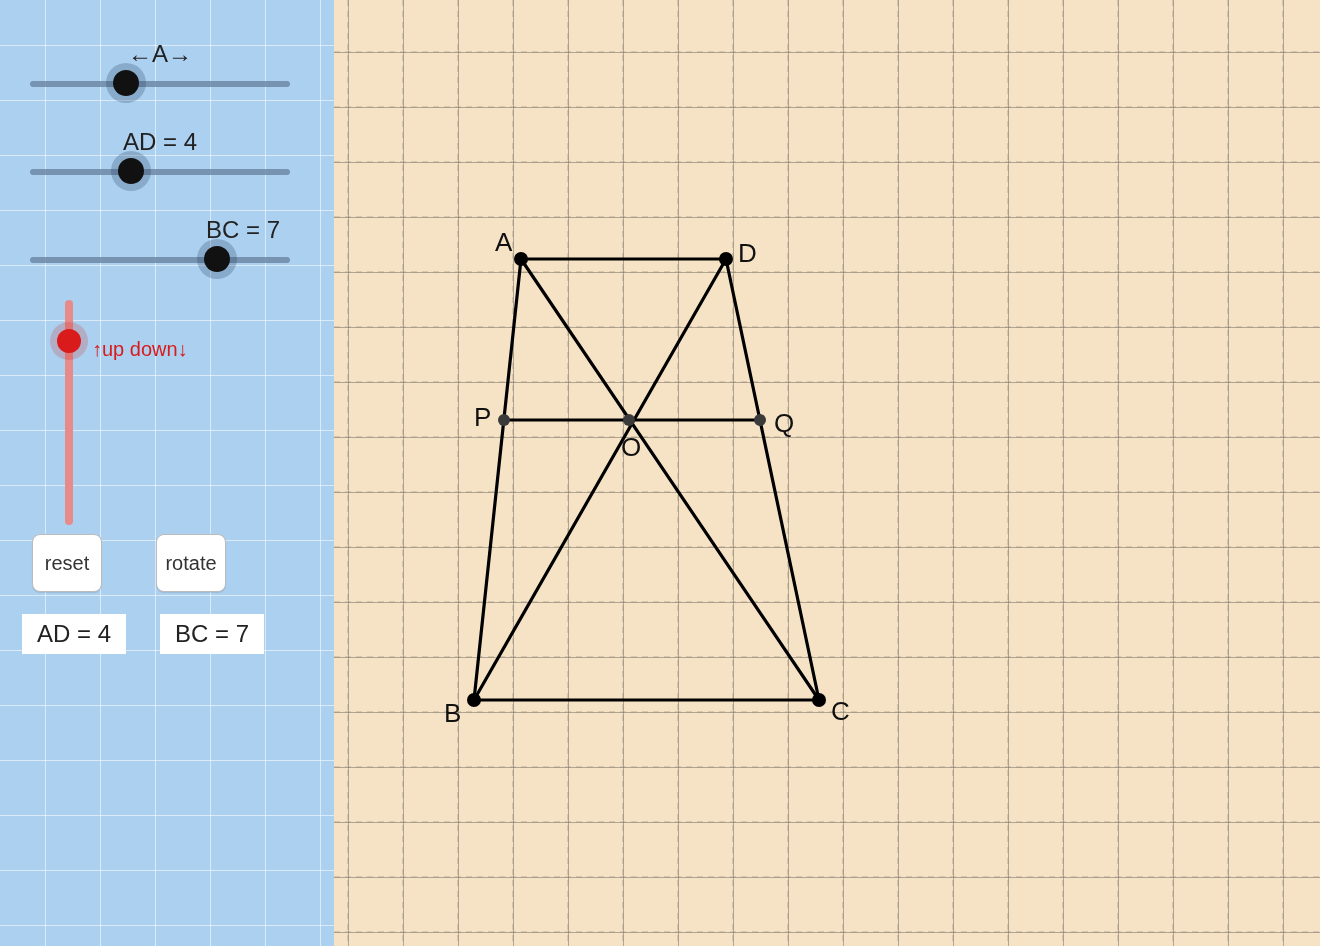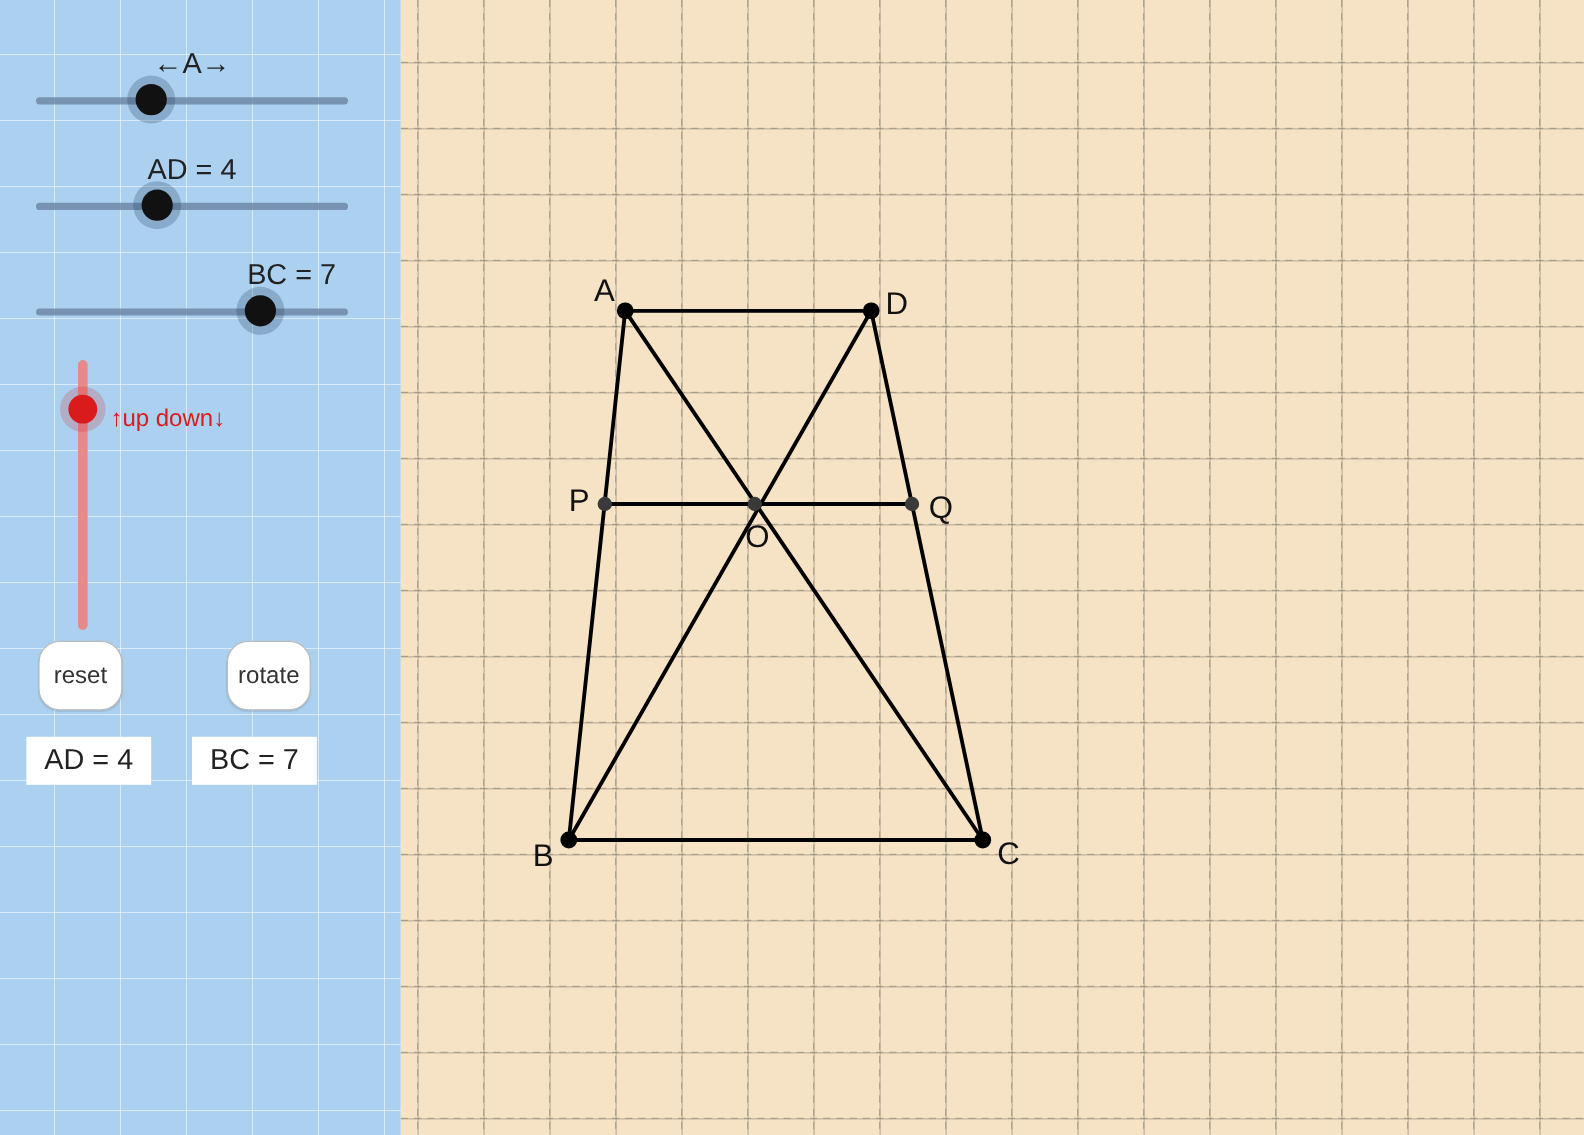--- a/index.html
+++ b/index.html
@@ -99,21 +99,21 @@
     top: 338px;
     font-size: 20px;
     color: #d91b1b;
     white-space: nowrap;
   }
   .btn {
     position: absolute;
     width: 68px;
     height: 56px;
     border: 1px solid #bbb;
-    border-radius: 18px;
+    border-radius: 8px;
     background: #fff;
     font-size: 20px;
     color: #333;
     display: flex;
     align-items: center;
     justify-content: center;
     box-shadow: 0 1px 1px rgba(0,0,0,0.1);
     cursor: pointer;
   }
   .val-box {
@@ -187,21 +187,21 @@
 
     <div class="vslider">
       <div class="vslider-track"></div>
       <div class="vslider-thumb" style="top:18%"></div>
     </div>
     <div class="vslider-label">↑up down↓</div>
 
     <div class="btn" style="left:32px; top:534px">
       <span>reset</span>
     </div>
-    <div class="btn" style="left:189px; top:534px">
+    <div class="btn" style="left:156px; top:534px">
       <span>rotate</span>
     </div>
 
     <div class="val-box" style="left:22px; top:614px">
       <span>AD = 4</span>
     </div>
     <div class="val-box" style="left:160px; top:614px">
       <span>BC = 7</span>
     </div>
   </div>

